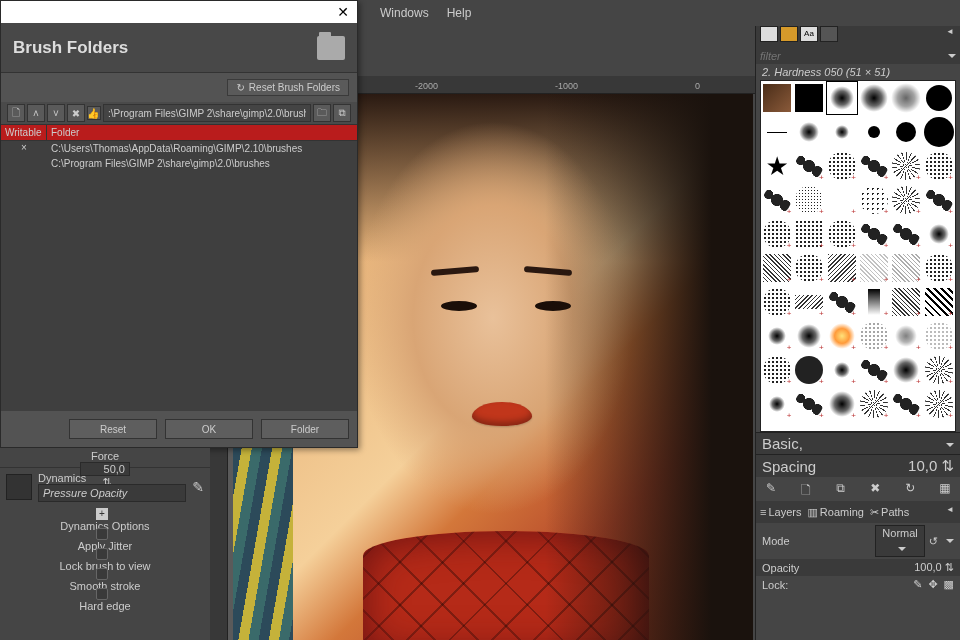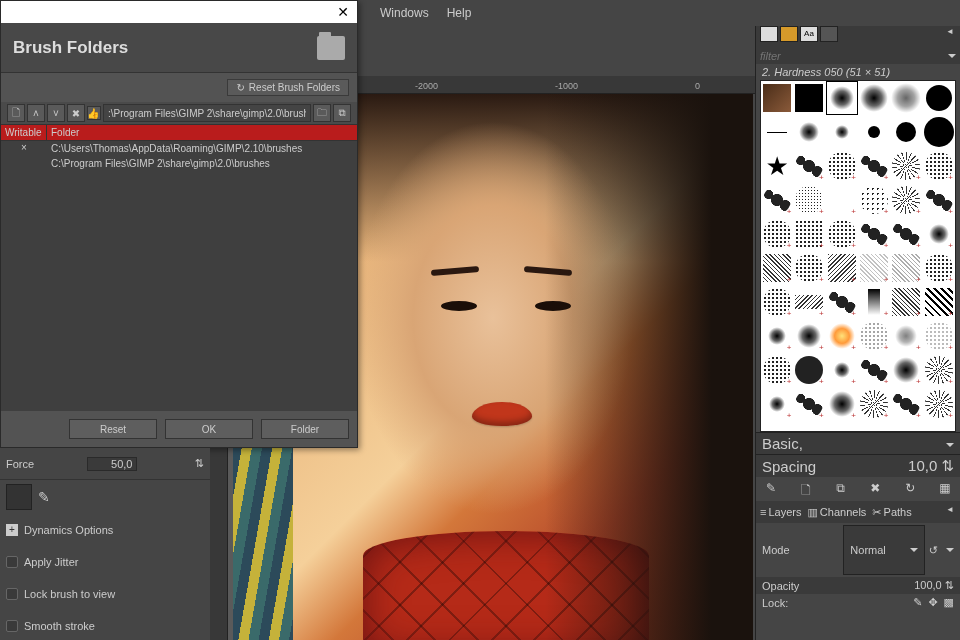--- a/index.html
+++ b/index.html
@@ -45,21 +45,21 @@
   .list-head .c2{flex:1;padding:2px 4px;}
   .folder-list{flex:1;background:#3f3f3f;overflow:auto;}
   .folder-row{display:flex;font-size:10px;padding:1px 0;}
   .folder-row .c1{width:46px;text-align:center;}
   .folder-row .c2{flex:1;padding:1px 4px;}
   .dlg-buttons{display:flex;justify-content:flex-end;gap:8px;padding:8px;}
   .dlg-buttons button{width:88px;height:20px;background:#5e5e5e;border:1px solid #333;color:#ccc;font-size:10px;}
 
   
   .tool-opts { position: absolute; top: 448px; left: 0; width: 210px; bottom: 0; background: #454545; }
-  .opt-row{display:flex;align-items:center;padding:2px 6px;font-size:11px;height:32px;}
+  .opt-row{display:flex;align-items:center;padding:2px 6px;font-size:11px;height:20px;flex-direction:column;}
   .opt-row.split{justify-content:space-between;border-bottom:1px solid #333;}
   .num-field{background:#3a3a3a;border:1px solid #2a2a2a;padding:0 4px;width:50px;text-align:right;}
   .dyn-head{display:flex;align-items:center;gap:6px;padding:4px 6px;}
   .dyn-sel{flex:1;background:#3a3a3a;border:1px solid #2a2a2a;padding:2px 4px;font-style:italic;}
   .chk{width:12px;height:12px;border:1px solid #666;border-radius:2px;background:#3a3a3a;margin-right:6px;flex-shrink:0;}
   .plus-toggle{width:12px;height:12px;background:#ccc;color:#333;font-size:10px;line-height:12px;text-align:center;margin-right:6px;}
 
   
   .right { position: absolute; top: 26px; right: 0; width: 205px; bottom: 0; background: #454545; border-left:1px solid #222;}
   .rp-tabs{height:22px;background:#3a3a3a;display:flex;align-items:flex-start;gap:2px;padding:0 4px;}
@@ -82,21 +82,21 @@
   .orb{width:26px;height:26px;border-radius:50%;background:radial-gradient(circle,#ffe27a 0%,#ff9a3a 40%,rgba(255,120,50,0) 70%);}
   .plusmark::after{content:"+";position:absolute;bottom:0;right:1px;font-size:8px;color:#b33;}
 
   .rp-sel{display:flex;justify-content:space-between;align-items:center;padding:2px 6px;background:#3a3a3a;border-top:1px solid #222;font-size:15px;}
   .rp-iconrow{display:flex;justify-content:space-between;padding:4px 6px;background:#454545;}
   .rp-iconrow .ic{width:18px;height:16px;color:#ccc;font-size:12px;text-align:center;}
 
   .layer-tabs{display:flex;align-items:center;background:#3a3a3a;height:22px;padding:0 4px;gap:6px;font-size:11px;}
   .layer-tabs .t{display:flex;align-items:center;gap:2px;}
   .layer-opts .row{display:flex;justify-content:space-between;align-items:center;padding:2px 6px;font-size:11px;}
-  .dropdown{background:#3a3a3a;border:1px solid #222;padding:18px 6px;display:flex;align-items:center;gap:20px;}
+  .dropdown{background:#3a3a3a;border:1px solid #222;padding:1px 6px;display:flex;align-items:center;gap:4px;flex-direction:column;}
   .arrow-down::after{content:"";display:inline-block;border:4px solid transparent;border-top-color:#ccc;margin-left:4px;transform:translateY(2px);}
   .cfg-arrow{width:20px;height:16px;position:relative;}
   .cfg-arrow::after{content:"◄";position:absolute;right:2px;top:1px;font-size:8px;color:#ccc;}
 </style>
 </head>
 <body>
 
 <div class="menubar">
   <span>Windows</span>
   <span>Help</span>
@@ -167,20 +167,24 @@
 </div>
 
 <div class="tool-opts">
   <div class="opt-row split">
     <span>Force</span>
     <span class="num-field">50,0</span>
     <span style="margin-left:4px">⇅</span>
   </div>
   <div class="dyn-head">
     <div style="width:26px;height:26px;background:#333;border:1px solid #222;"></div>
+    <div style="flex:1">
+      <div>Dynamics</div>
+      <div class="dyn-sel">Pressure Opacity</div>
+    </div>
     <div style="font-size:14px;">✎</div>
   </div>
   <div class="opt-row">
     <div class="plus-toggle">+</div>
     <span>Dynamics Options</span>
   </div>
   <div class="opt-row">
       <div class="chk"></div>
       <span>Apply Jitter</span>
     </div>
@@ -404,21 +408,21 @@
     <span class="ic">✎</span>
     <span class="ic">🗋</span>
     <span class="ic">⧉</span>
     <span class="ic">✖</span>
     <span class="ic">↻</span>
     <span class="ic">▦</span>
   </div>
 
   <div class="layer-tabs">
     <span class="t">≡<span>Layers</span></span>
-    <span class="t">▥<span>Channels</span></span>
+    <span class="t">▥<span>Roaming</span></span>
     <span class="t">✂<span>Paths</span></span>
     <div style="flex:1"></div>
     <div class="cfg-arrow"></div>
   </div>
   <div class="layer-opts">
     <div class="row">
       <span>Mode</span>
       <span style="display:flex;gap:4px;align-items:center;">
         <span class="dropdown">
             <span>Normal</span>

